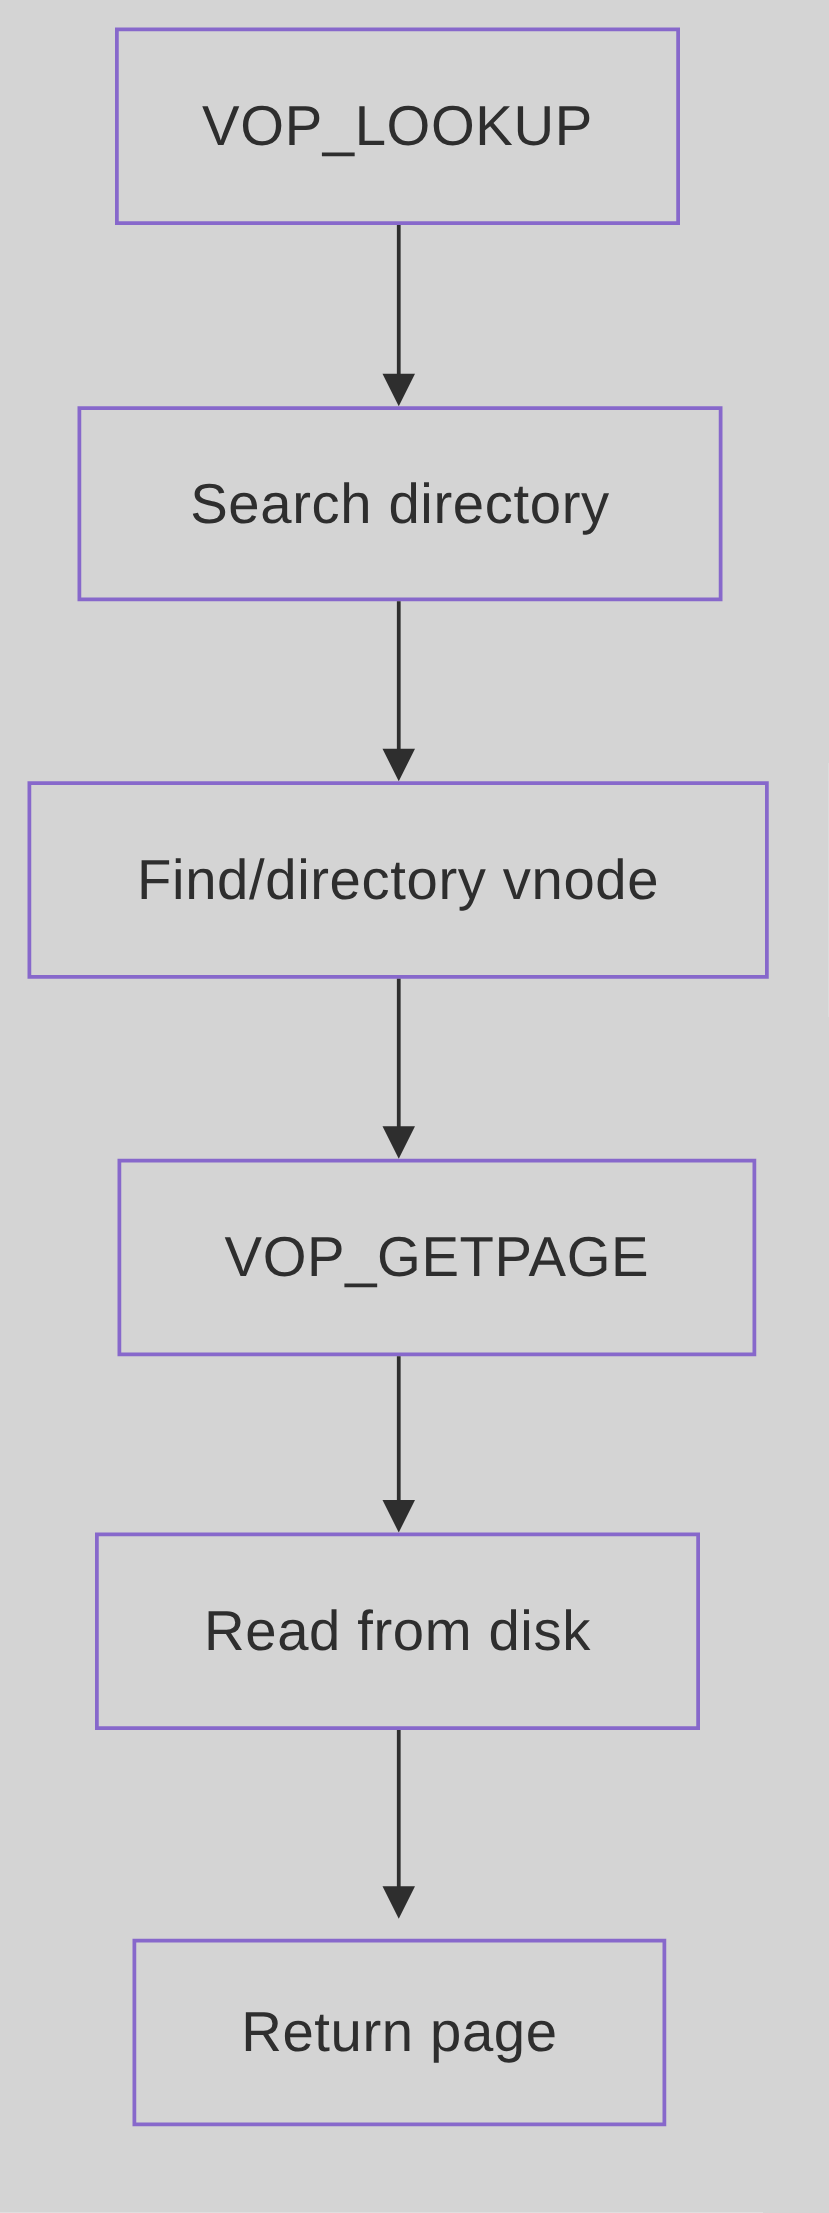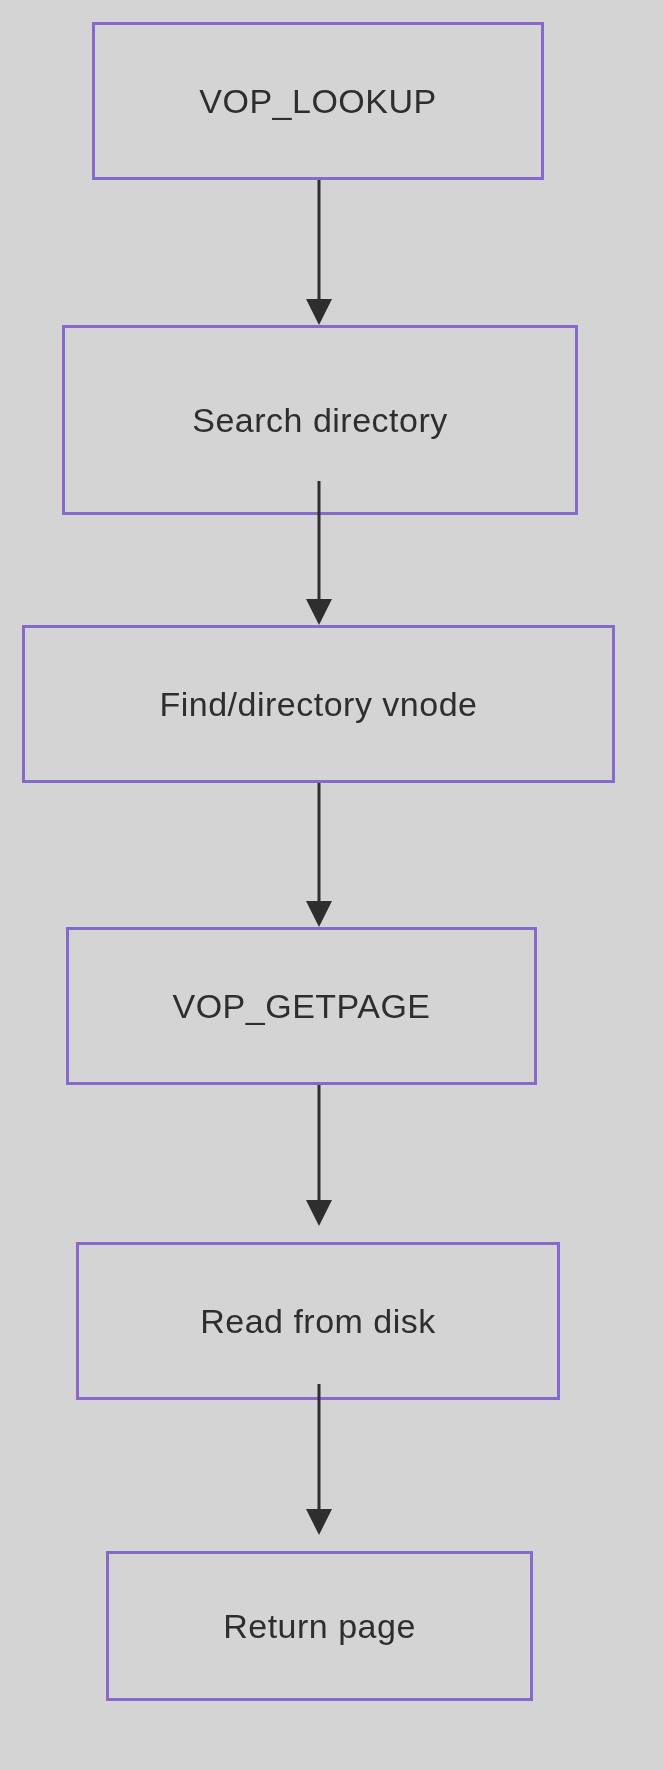--- a/index.html
+++ b/index.html
@@ -17,21 +17,21 @@
   .node {
     position: absolute;
     box-sizing: border-box;
     border: 3px solid var(--border, #8768cb);
     background: transparent;
     display: flex;
     align-items: center;
     justify-content: center;
   }
   .node-label {
-    font-size: 34px;
+    font-size: 45px;
     color: var(--ink, #2e2e2e);
     white-space: nowrap;
     letter-spacing: 0.5px;
   }
   .arrow {
     position: absolute;
     width: 28px;
     transform: translateX(-50%);
   }
   .arrow .shaft {
@@ -62,48 +62,48 @@
 
   <div class="node" style="left:92px; top:22px; width:452px; height:158px;">
     <span class="node-label">VOP_LOOKUP</span>
   </div>
 
   <div class="arrow" style="left:319px; top:180px; height:145px;">
     <div class="shaft"></div>
     <div class="head"></div>
   </div>
 
-  <div class="node" style="left:62px; top:325px; width:516px; height:190px;">
+  <div class="node" style="left:62px; top:325px; width:516px; height:156px;">
     <span class="node-label">Search directory</span>
   </div>
 
   <div class="arrow" style="left:319px; top:481px; height:144px;">
     <div class="shaft"></div>
     <div class="head"></div>
   </div>
 
   <div class="node" style="left:22px; top:625px; width:593px; height:158px;">
     <span class="node-label">Find/directory vnode</span>
   </div>
 
   <div class="arrow" style="left:319px; top:783px; height:144px;">
     <div class="shaft"></div>
     <div class="head"></div>
   </div>
 
-  <div class="node" style="left:66px; top:927px; width:471px; height:158px;">
+  <div class="node" style="left:94px; top:927px; width:511px; height:158px;">
     <span class="node-label">VOP_GETPAGE</span>
   </div>
 
   <div class="arrow" style="left:319px; top:1085px; height:141px;">
     <div class="shaft"></div>
     <div class="head"></div>
   </div>
 
-  <div class="node" style="left:76px; top:1226px; width:484px; height:158px;margin-top:16px;">
+  <div class="node" style="left:76px; top:1226px; width:484px; height:158px;">
     <span class="node-label">Read from disk</span>
   </div>
 
   <div class="arrow" style="left:319px; top:1384px; height:151px;">
     <div class="shaft"></div>
     <div class="head"></div>
   </div>
 
   <div class="node" style="left:106px; top:1535px; width:427px; height:150px;margin-top:16px;">
     <span class="node-label">Return page</span>

